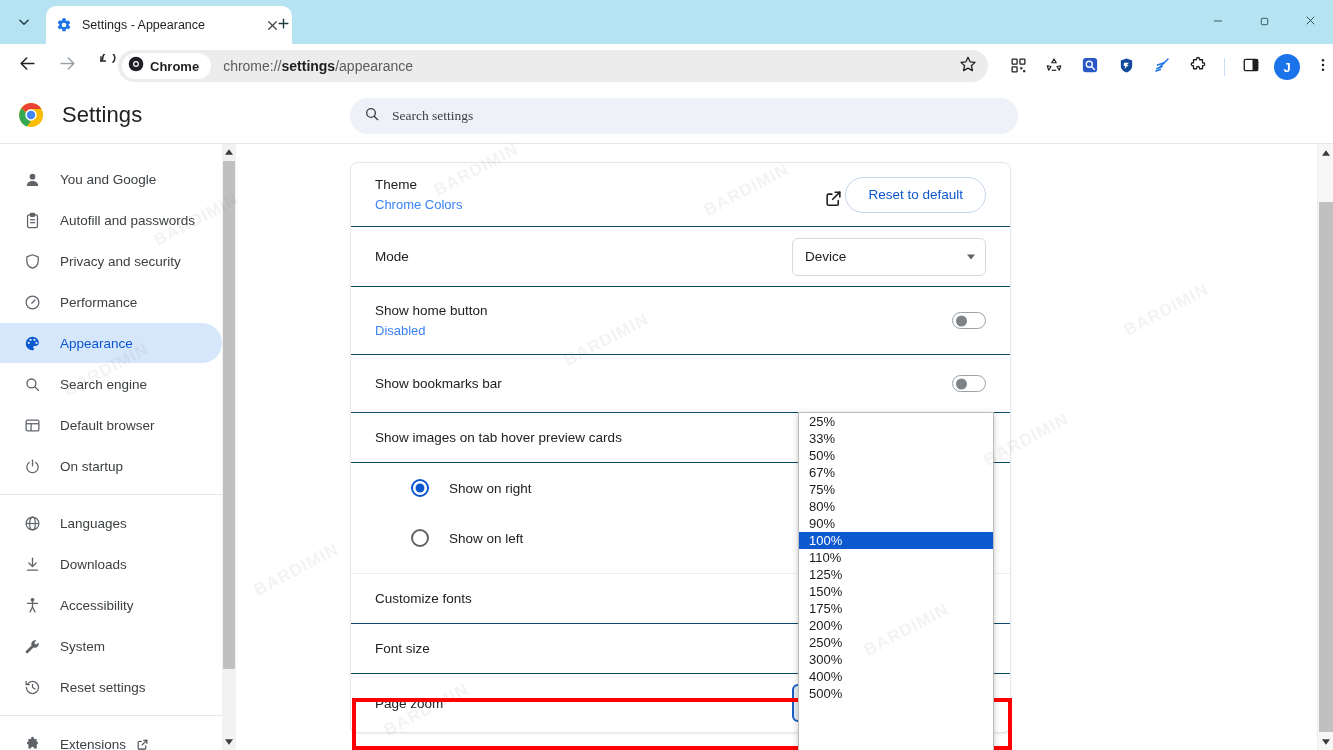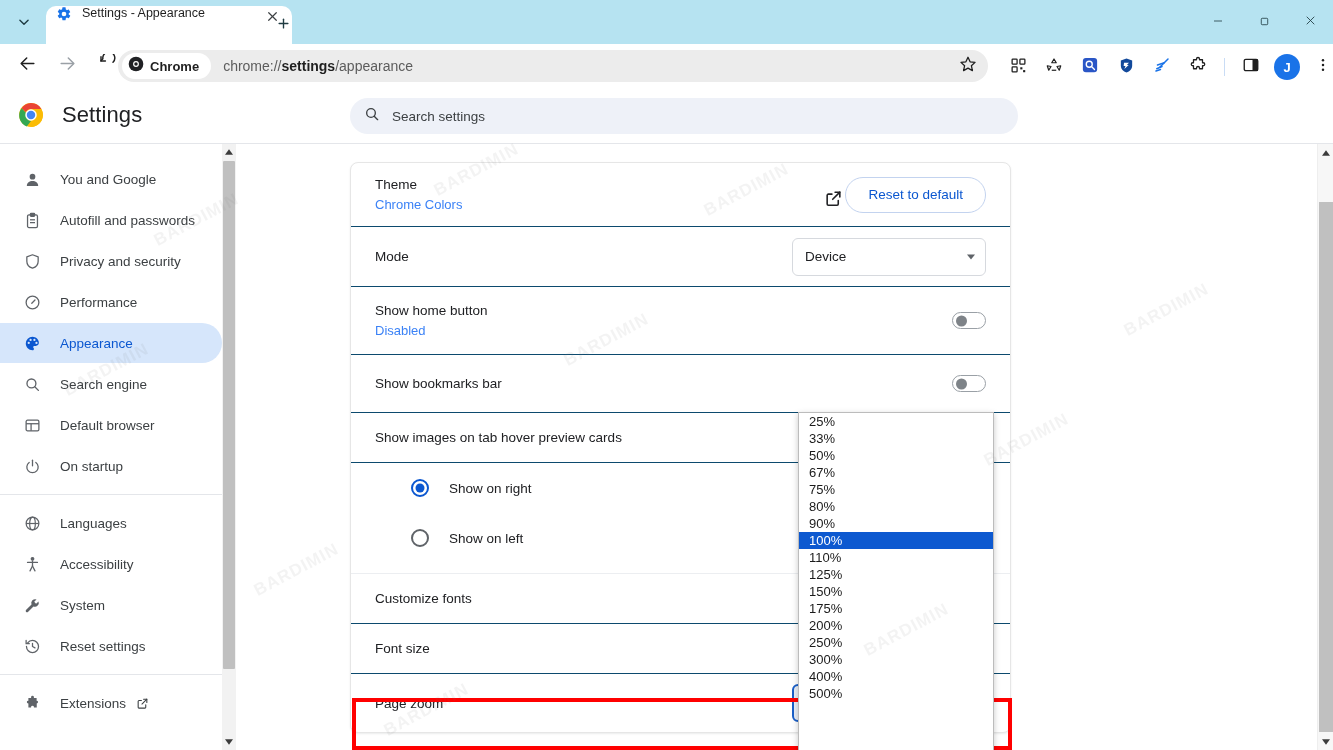--- a/index.html
+++ b/index.html
@@ -18,21 +18,21 @@
   .tab-search-btn {
     position: absolute; left: 6px; top: 4px; width: 36px; height: 36px;
     border-radius: 50%;
     display: flex; align-items: center; justify-content: center;
   }
   .tab-search-btn svg { display:block; }
   .tab {
     position: absolute; left: 46px; top: 6px; width: 246px; height: 38px;
     background: #ffffff;
     border-radius: 10px 10px 0 0;
-    display: flex; 
+    display: flex; align-items: center;
     padding: 0 10px;
   }
   .tab-favicon { width: 16px; height: 16px; flex: 0 0 16px; margin-right: 10px; }
   .tab-title {
     flex: 1 1 auto; font-size: 12.5px; color: #1f1f1f;
     white-space: nowrap; overflow: hidden; text-overflow: ellipsis;
   }
   .tab-close {
     flex: 0 0 20px; width: 20px; height: 20px; border-radius: 50%;
     display: flex; align-items: center; justify-content: center;
@@ -111,21 +111,21 @@
     background: #ffffff;
     display: flex; align-items: center;
   }
   .chrome-logo { margin-left: 18px; width: 26px; height: 26px; }
   .settings-title {
     margin-left: 18px; font-size: 22px; color: #202124; letter-spacing: .1px;
   }
   .settings-search {
     position: absolute; left: 350px; top: 12px; width: 668px; height: 36px;
     background: #eef1f8; border-radius: 18px;
-    display: flex; align-items: center; padding-left: 14px;
+    display: flex; align-items: center; padding-left: 14px; font-family: Liberation Serif, serif;
   }
   .settings-search-label {
     margin-left: 12px; font-size: 13.5px; color: #3c4043;
   }
   .header-rule {
     position: absolute; left: 0; top: 143px; width: 1333px; height: 1px;
     background: #e4e6ea;
   }
 
   
@@ -625,20 +625,30 @@
     <span class="s-icon">
       <svg width="17" height="17" viewBox="0 0 24 24" fill="none" stroke="#5f6368" stroke-width="1.7">
           <circle cx="12" cy="12" r="9"></circle>
           <ellipse cx="12" cy="12" rx="4" ry="9"></ellipse>
           <line x1="3" y1="12" x2="21" y2="12"></line>
         </svg>
     </span>
     <span class="s-label">Languages</span>
   </div>
 
+  <div class="side-item">
+    <span class="s-icon">
+      <svg width="17" height="17" viewBox="0 0 24 24" fill="none" stroke="#5f6368" stroke-width="1.9" stroke-linecap="round" stroke-linejoin="round">
+          <line x1="12" y1="3" x2="12" y2="14"></line>
+          <polyline points="7,10 12,15 17,10"></polyline>
+          <line x1="5" y1="20" x2="19" y2="20"></line>
+        </svg>
+    </span>
+    <span class="s-label">Downloads</span>
+  </div>
 
   <div class="side-item">
     <span class="s-icon">
       <svg width="17" height="17" viewBox="0 0 24 24" fill="none" stroke="#5f6368" stroke-width="1.8" stroke-linecap="round">
           <circle cx="12" cy="4" r="1.8" fill="#5f6368"></circle>
           <line x1="12" y1="7" x2="12" y2="14"></line>
           <line x1="5" y1="9" x2="19" y2="9"></line>
           <line x1="12" y1="14" x2="8.5" y2="21"></line>
           <line x1="12" y1="14" x2="15.5" y2="21"></line>
         </svg>

